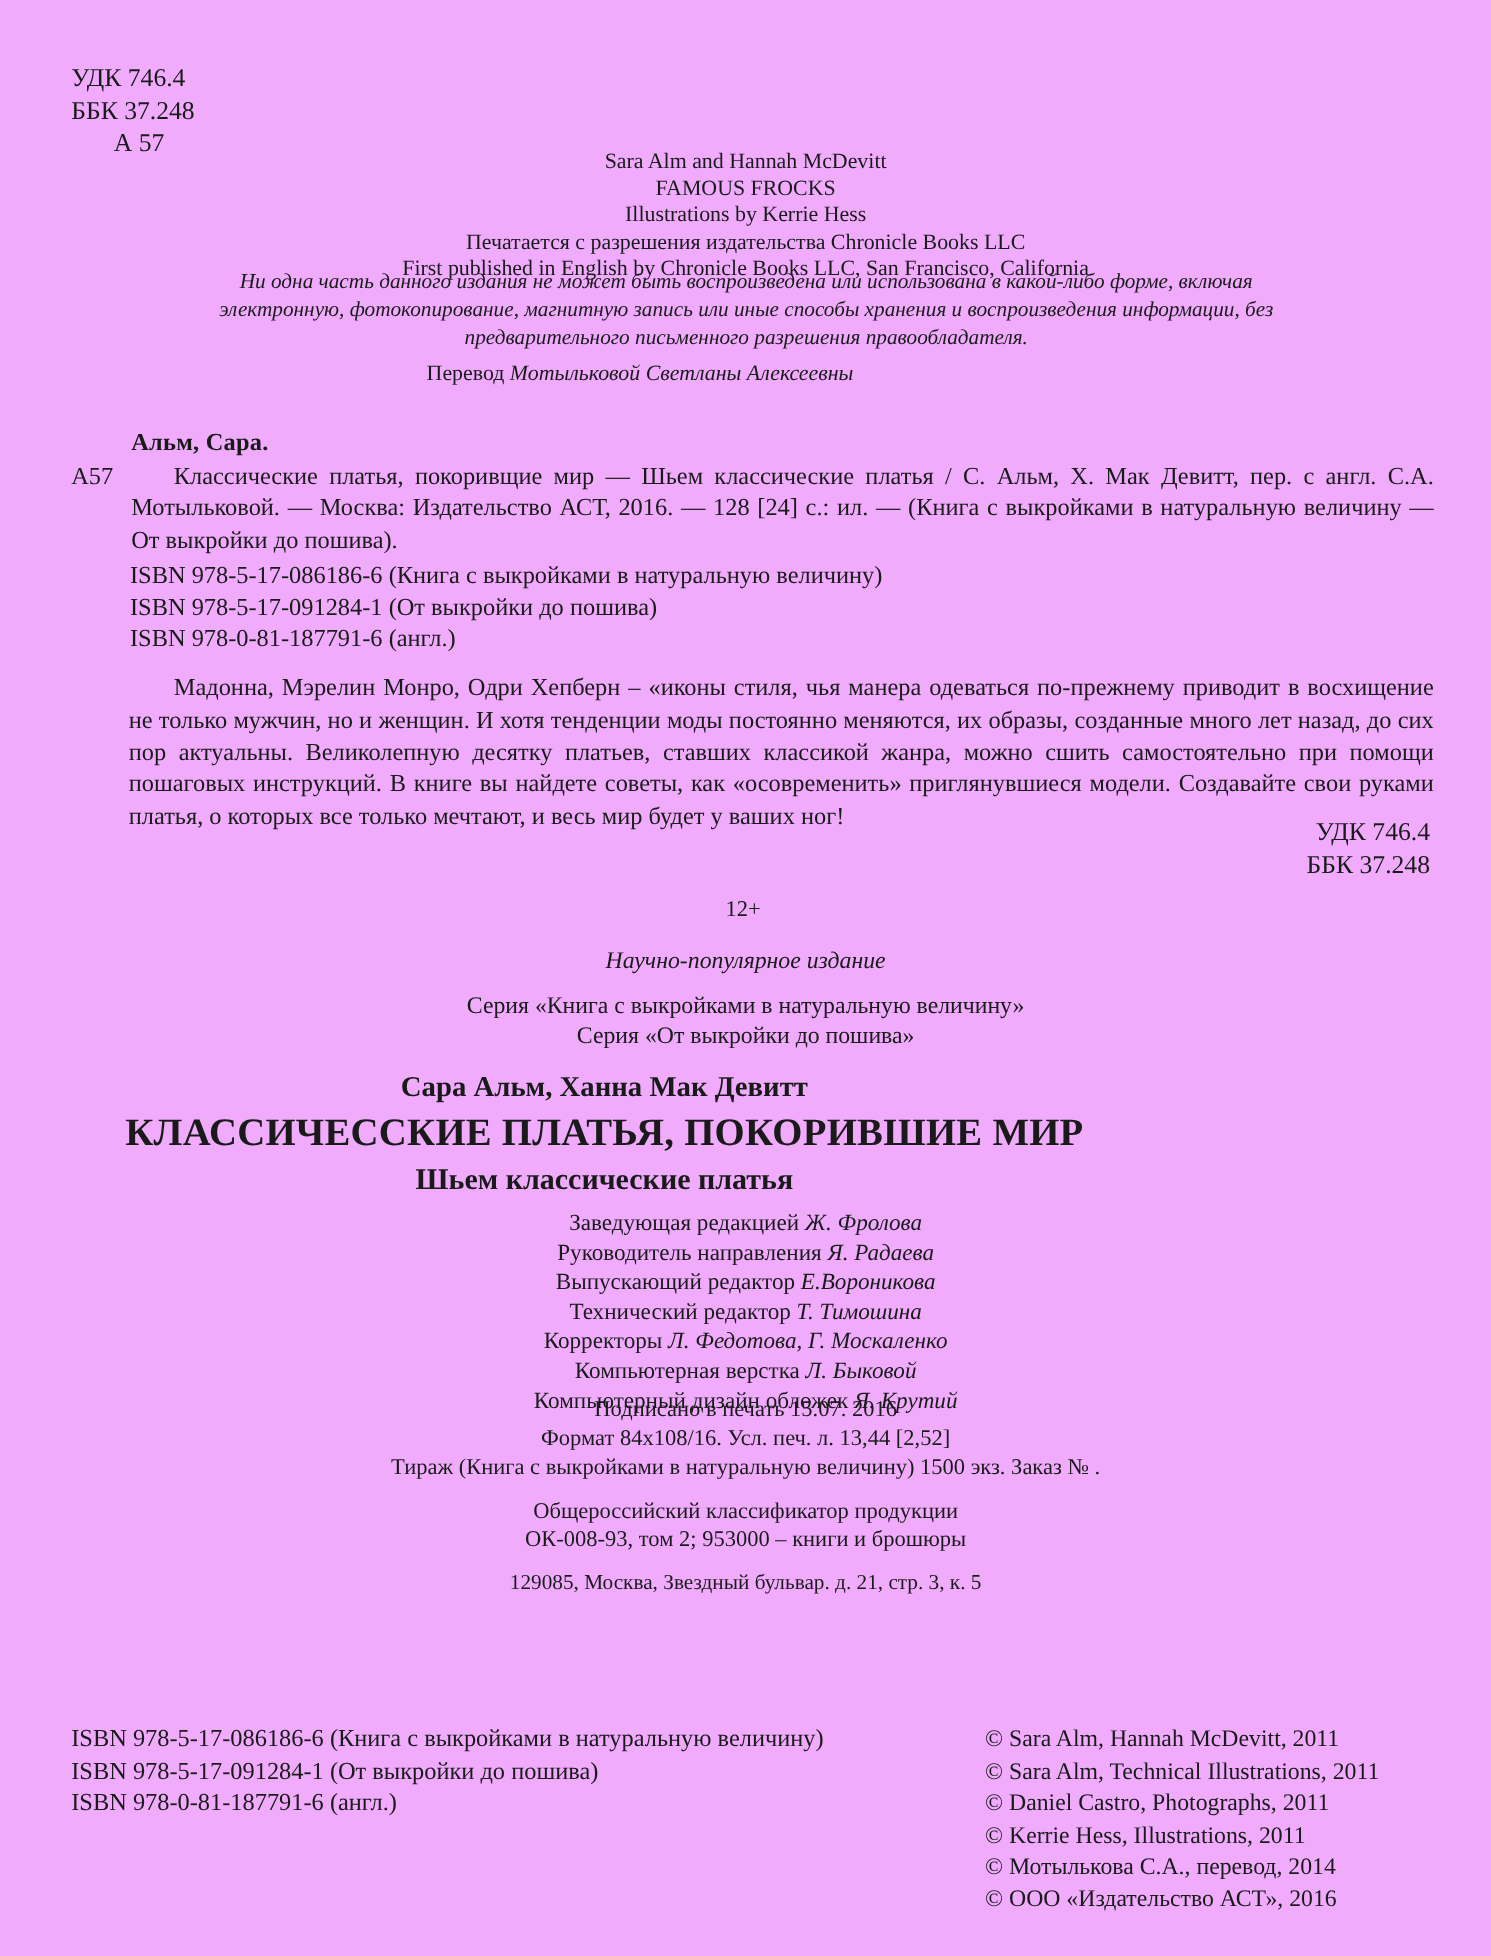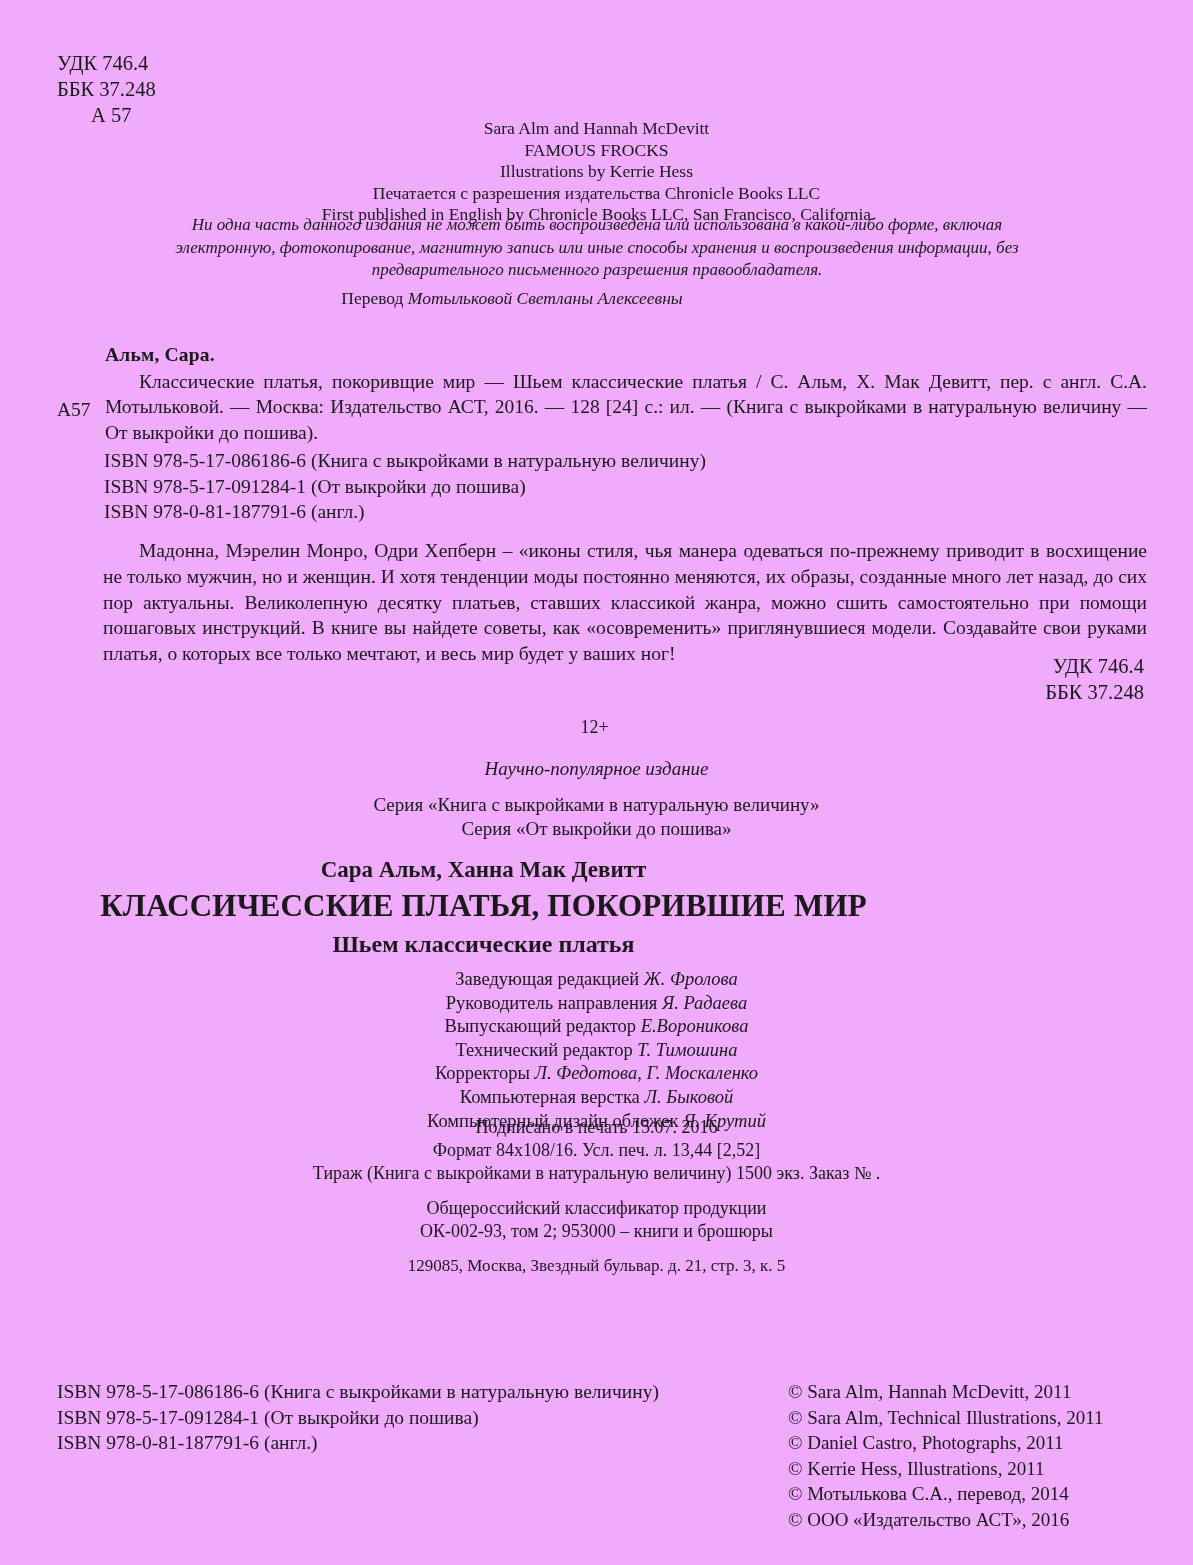--- a/index.html
+++ b/index.html
@@ -80,21 +80,20 @@
   }
   #bib-record .bib-body-wrap {
     display: block;
     position: relative;
     margin-top: 1px;
   }
   #bib-record .bib-index {
     position: absolute;
     left: 0; top: 0;
     width: 46px;
-    margin-top: 28px;
   }
   #bib-record .bib-text {
     display: block;
     margin-left: 48px;
     text-indent: 34px;
     text-align: justify;
   }
 
   
   #isbn-upper {
@@ -304,21 +303,21 @@
   </div>
 
   <div class="block ctr" id="print-details">
     <div>Подписано в печать 15.07. 2016</div>
     <div>Формат 84х108/16. Усл. печ. л. 13,44 [2,52]</div>
     <div>Тираж (Книга с выкройками в натуральную величину) 1500 экз. Заказ № .</div>
   </div>
 
   <div class="block ctr" id="classifier-block">
     <div>Общероссийский классификатор продукции</div>
-    <div>ОК-002-93, том 2; 953000 – книги и брошюры</div>
+    <div>ОК-008-93, том 2; 953000 – книги и брошюры</div>
   </div>
 
   <div class="block ctr" id="publisher-block">
     <span class="pub-addr">129085, Москва, Звездный бульвар. д. 21, стр. 3, к. 5</span>
   </div>
 
   <div class="block lft" id="isbn-lower">
     <div>ISBN 978-5-17-086186-6 (Книга с выкройками в натуральную величину)</div>
     <div>ISBN 978-5-17-091284-1 (От выкройки до пошива)</div>
     <div>ISBN 978-0-81-187791-6 (англ.)</div>

